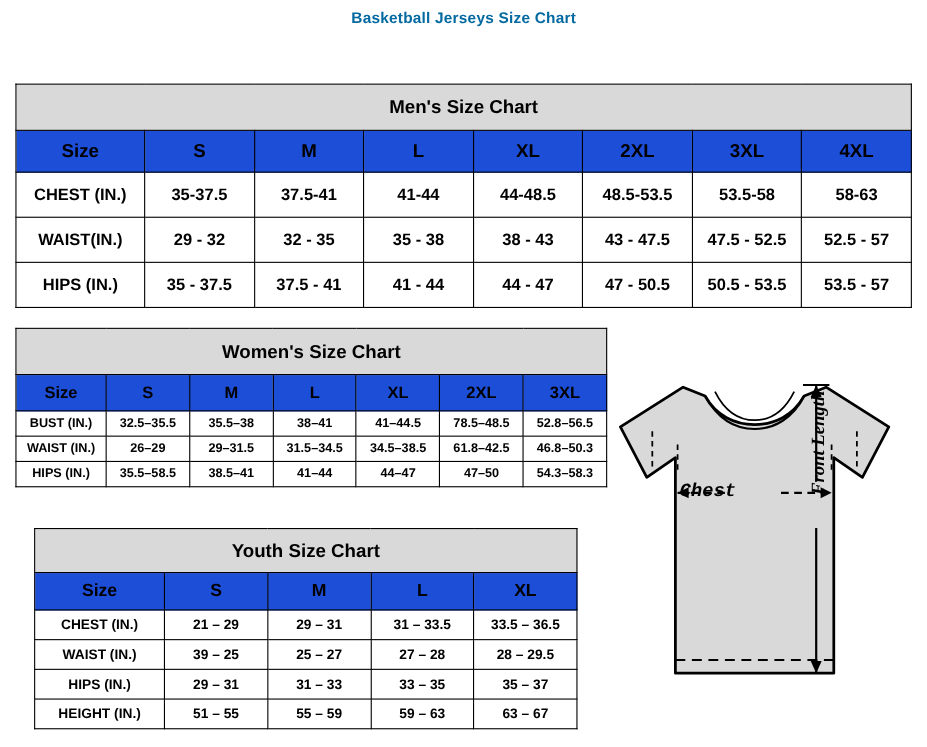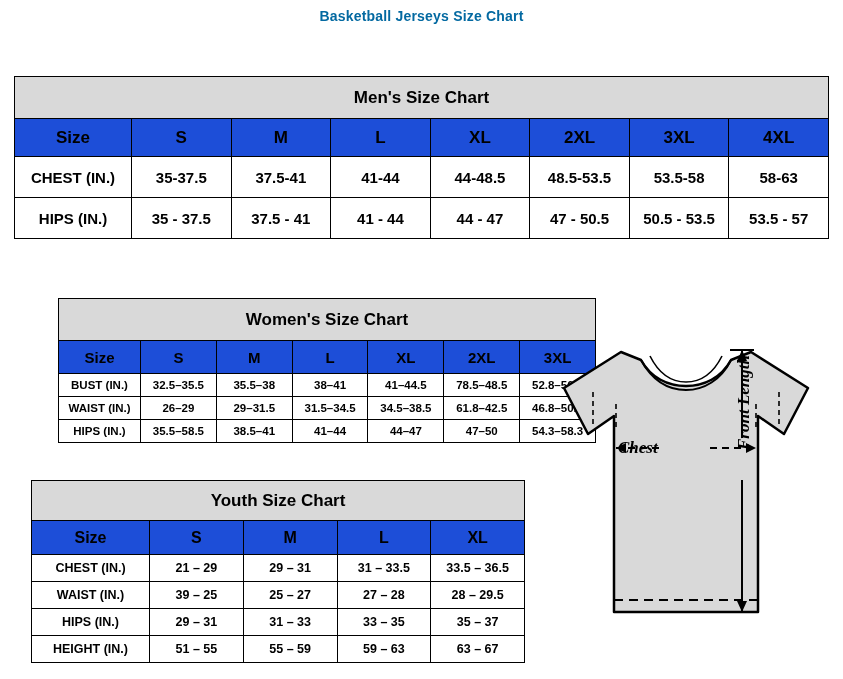--- a/index.html
+++ b/index.html
@@ -56,21 +56,21 @@
 
   
   #mens-wrap { position: absolute; left: 14px; top: 60px; width: 815px; margin-top: 16px; }
   #mens-table { width: 815px; }
   #mens-table .title-cell { height: 42px; font-size: 17px; }
   #mens-table .hdr-cell { height: 38px; font-size: 17px; }
   #mens-table tbody td { height: 41px; font-size: 15px; font-weight: bold; }
   #mens-table col.c0 { width: 117px; }
 
   
-  #womens-wrap { position: absolute; left: 14px; top: 298px; width: 538px; margin-left: 44px; }
+  #womens-wrap { position: absolute; left: 14px; top: 298px; width: 538px; }
   #womens-table { width: 538px; }
   #womens-table .title-cell { height: 42px; font-size: 17px; }
   #womens-table .hdr-cell { height: 33px; font-size: 15px; }
   #womens-table tbody td { height: 23px; font-size: 11.5px; font-weight: bold; }
   #womens-table col.c0 { width: 82px; }
 
   
   #youth-wrap { position: absolute; left: 14px; top: 480px; width: 494px; margin-left: 17px; }
   #youth-table { width: 494px; }
   #youth-table .title-cell { height: 40px; font-size: 17px; }
@@ -84,21 +84,21 @@
     left: 546px;
     top: 330px;
     width: 290px;
     height: 340px;
   }
   #shirt-diagram svg { display: block; }
   .chest-label {
     position: absolute;
     left: 72px;
     top: 108px;
-    font-family: Liberation Serif, serif;
+    font-family: Liberation Mono, monospace;
     font-style: italic;
     font-weight: bold;
     font-size: 17px;
     color: #000000;
   }
   .frontlen-label {
     position: absolute;
     left: 188px;
     top: 120px;
     font-family: "Liberation Serif", serif;
@@ -148,20 +148,30 @@
           <td class="rowlbl">CHEST (IN.)</td>
           <td>35-37.5</td>
           <td>37.5-41</td>
           <td>41-44</td>
           <td>44-48.5</td>
           <td>48.5-53.5</td>
           <td>53.5-58</td>
           <td>58-63</td>
         </tr>
         <tr>
+          <td class="rowlbl">WAIST(IN.)</td>
+          <td>29 - 32</td>
+          <td>32 - 35</td>
+          <td>35 - 38</td>
+          <td>38 - 43</td>
+          <td>43 - 47.5</td>
+          <td>47.5 - 52.5</td>
+          <td>52.5 - 57</td>
+        </tr>
+        <tr>
           <td class="rowlbl">HIPS (IN.)</td>
           <td>35 - 37.5</td>
           <td>37.5 - 41</td>
           <td>41 - 44</td>
           <td>44 - 47</td>
           <td>47 - 50.5</td>
           <td>50.5 - 53.5</td>
           <td>53.5 - 57</td>
         </tr>
       </tbody>

